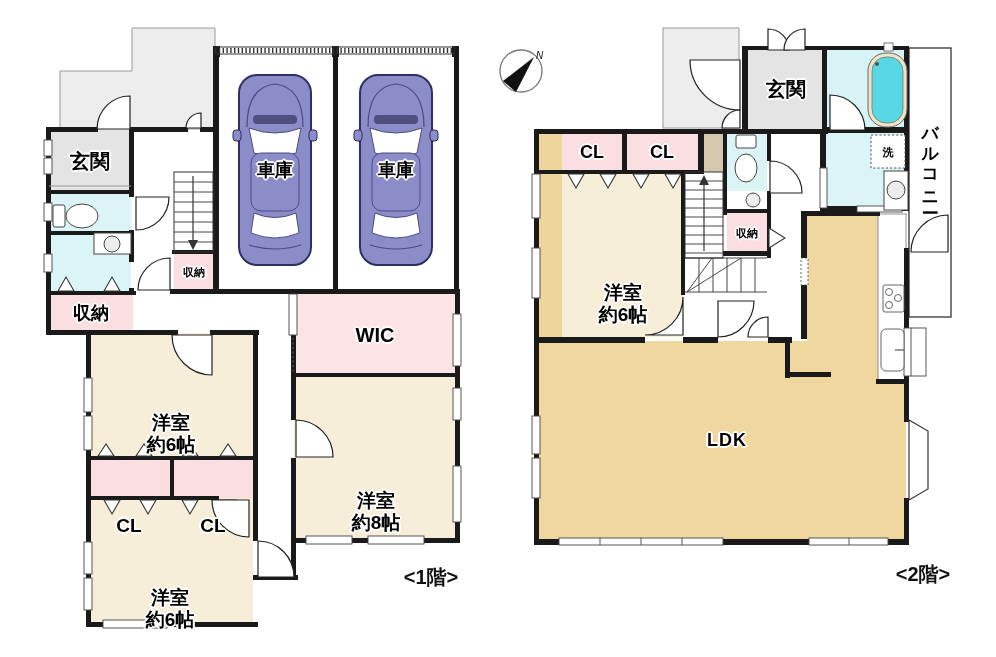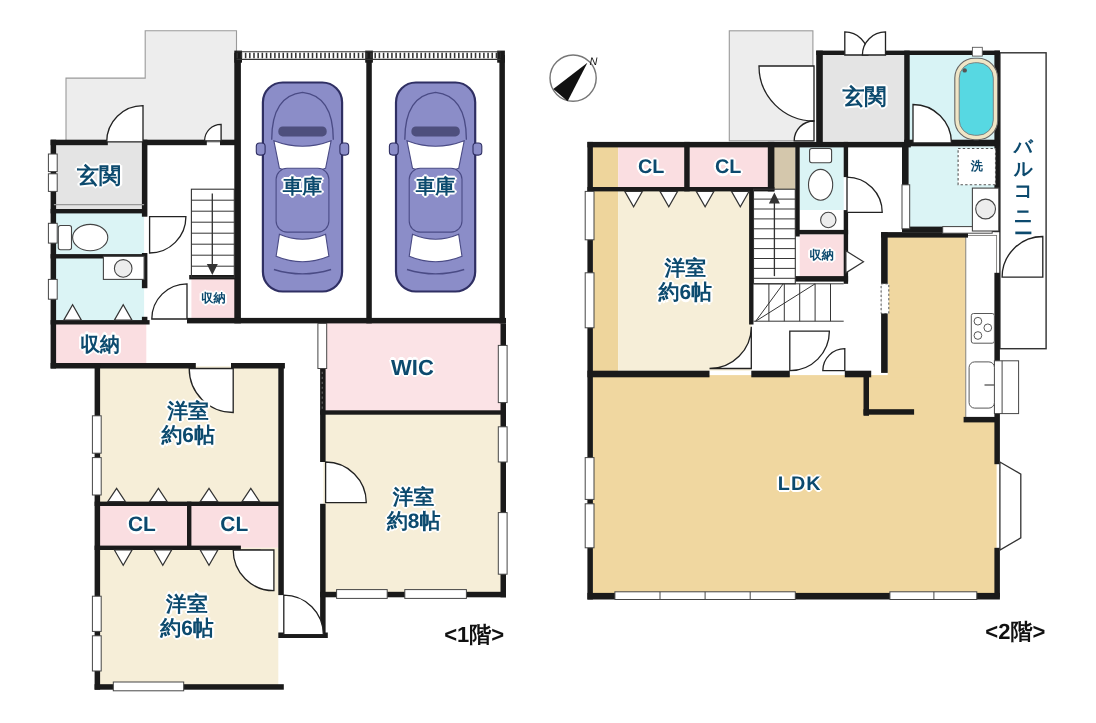--- a/index.html
+++ b/index.html
@@ -1,23 +1,23 @@
 <!DOCTYPE html>
 <html><head>
 <meta charset="utf-8">
 <style>
   html,body{margin:0;padding:0;background:#fff;}
   #canvas{position:relative;width:996px;height:657px;background:#ffffff;overflow:hidden;
     font-family:"Liberation Sans","DejaVu Sans",sans-serif;}
   #plan-svg{position:absolute;left:0;top:0;}
-  .lbl{position:absolute;transform:translate(-50%,-50%);color:#0c4a6e;font-weight:700;
+  .lbl{position:absolute;transform:translate(-50%,-50%);color:#000000;font-weight:700;
     white-space:nowrap;text-align:center;line-height:1.15;
     text-shadow:-2px 0 0 #fff,2px 0 0 #fff,0 -2px 0 #fff,0 2px 0 #fff,
       -1px -1px 0 #fff,1px 1px 0 #fff,-1px 1px 0 #fff,1px -1px 0 #fff;}
-  .fs20{font-size:20px;} .fs19{font-size:19px;} .fs18{font-size:18px;}
+  .fs20{font-size:20px;} .fs19{font-size:19px;margin-top:48px;} .fs18{font-size:18px;}
   .fs26{font-size:18px;letter-spacing:1px;}
   .fs11{font-size:11px;}
   .cap{position:absolute;transform:translate(-50%,-50%);color:#111;font-weight:600;
     font-size:20px;white-space:nowrap;}
   .vert{writing-mode:vertical-rl;text-orientation:mixed;letter-spacing:3px;
     font-size:17px;font-weight:700;}
 </style>
 </head>
 <body>
 

